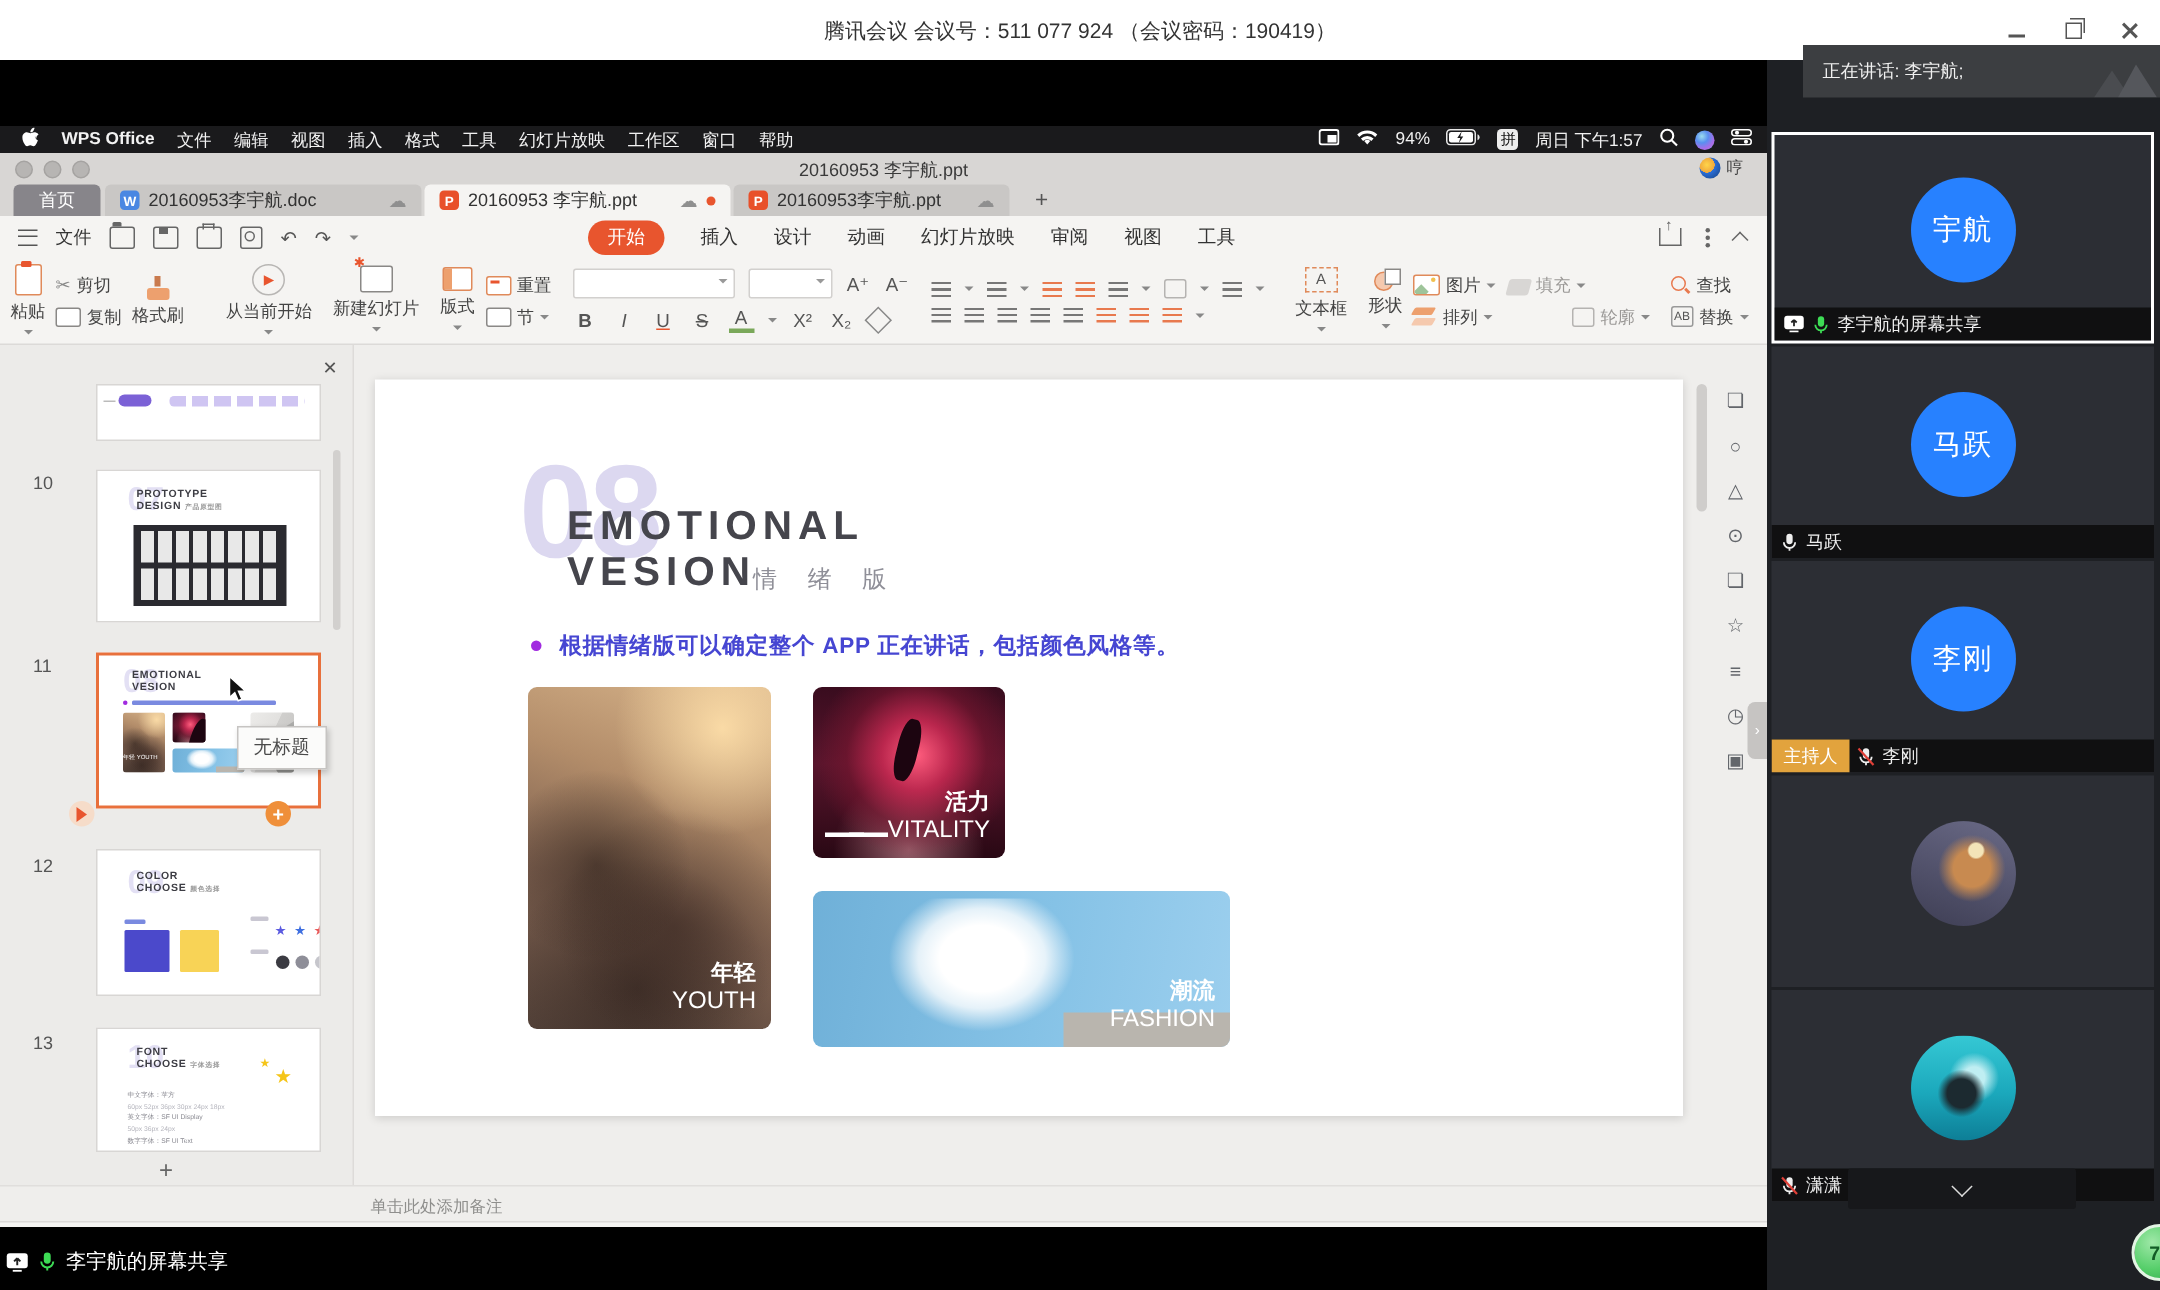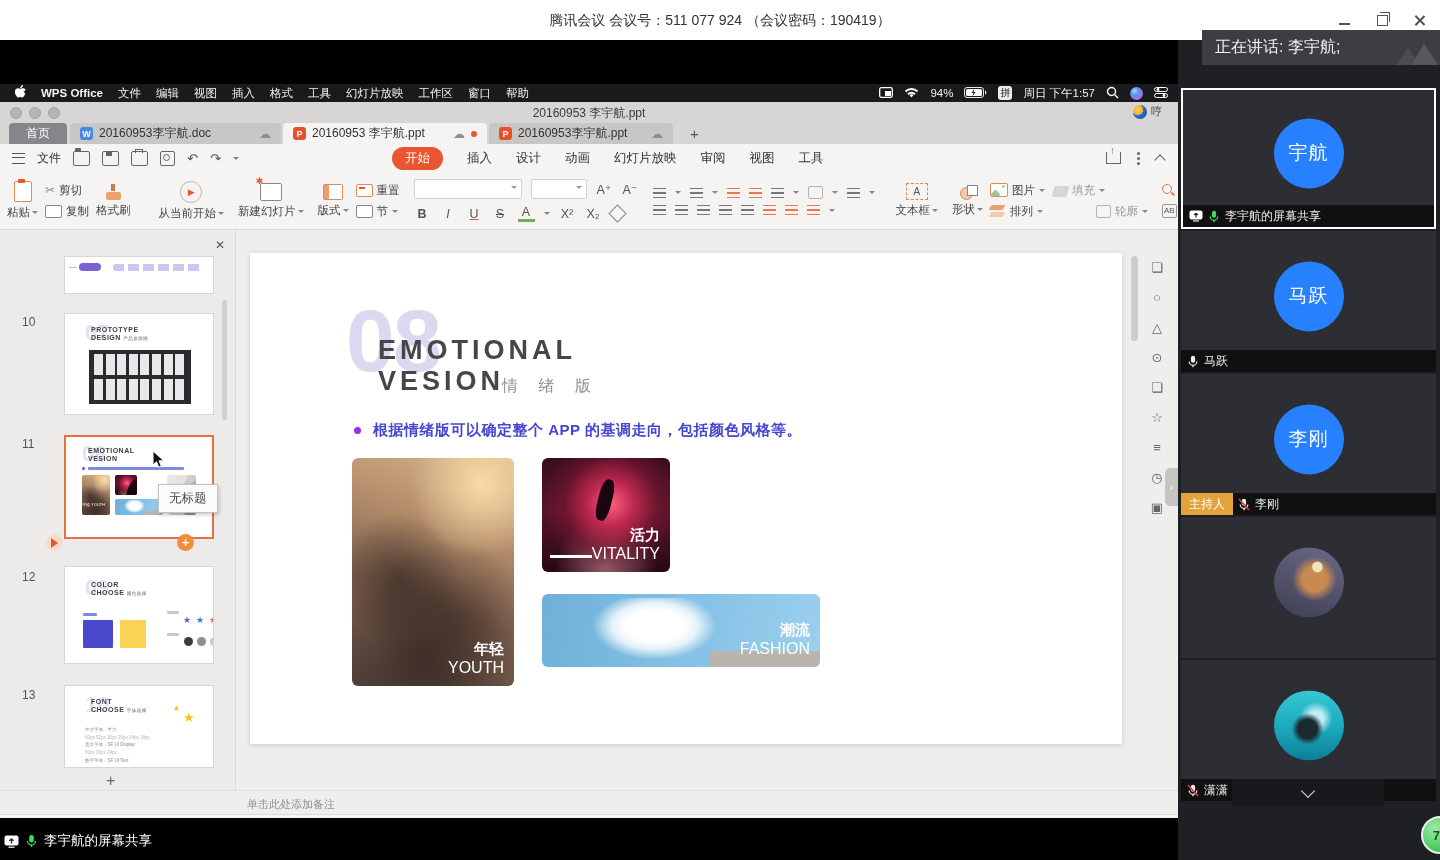--- a/index.html
+++ b/index.html
@@ -73,21 +73,21 @@
   .share-up{width:13px;height:11px;border:1.3px solid #666;border-top:none;position:relative;}
   .share-up::before{content:"↑";position:absolute;left:3px;top:-7px;font-size:10px;color:#666;}
   .vdots{width:3px;height:3px;background:#666;border-radius:50%;box-shadow:0 5px #666,0 -5px #666;}
   .chev-up{width:7px;height:7px;border-left:1.5px solid #666;border-top:1.5px solid #666;transform:rotate(45deg);margin-top:3px;}
 
   
   .ribbon{position:absolute;left:0;top:132px;width:1178px;height:58px;background:#f5f4f2;border-bottom:1px solid #dcdad8;box-sizing:border-box;display:flex;align-items:center;}
   .rg{display:flex;align-items:center;height:52px;}
   .rsep{width:1px;height:44px;background:#e2e0de;margin:0 7px;}
   .bigbtn{display:flex;flex-direction:column;align-items:center;justify-content:center;gap:3px;padding:0 7px;height:50px;}
-  .blabel{font-size:11.5px;color:#444;display:flex;align-items:center;gap:2px;white-space:nowrap;}
+  .blabel{font-size:11.5px;color:#444;display:flex;align-items:center;gap:2px;white-space:nowrap;flex-direction:column;}
   .stack2{display:flex;flex-direction:column;justify-content:center;gap:6px;height:50px;}
   .smbtn{display:flex;align-items:center;gap:4px;font-size:11.5px;color:#444;white-space:nowrap;}
   .ic-clip{width:16px;height:19px;border:1.5px solid #e08a5a;border-radius:2px;background:#fff;position:relative;}
   .ic-clip::before{content:"";position:absolute;left:3px;top:-3px;width:7px;height:4px;background:#e8552e;border-radius:1px;}
   .ic-brush{width:15px;height:8px;background:#eda06e;border-radius:2px;position:relative;margin-top:8px;}
   .ic-brush::before{content:"";position:absolute;left:5px;top:-8px;width:4px;height:7px;background:#c97a4e;}
   .ic-play-cur{width:20px;height:20px;border:1.5px solid #b8b6b4;border-radius:50%;display:flex;align-items:center;justify-content:center;color:#e8552e;font-size:9px;}
   .ic-newslide{width:20px;height:16px;border:1.5px solid #8a8886;border-radius:2px;position:relative;background:#fff;}
   .ic-newslide::before{content:"✱";position:absolute;left:-5px;top:-8px;color:#e8552e;font-size:9px;}
   .ic-layout{width:18px;height:14px;border:1.5px solid #e08a5a;border-radius:2px;background:linear-gradient(90deg,#eda06e 5px,#fff 5px);}
@@ -227,21 +227,21 @@
   .knob{position:absolute;left:45%;top:-4px;width:11px;height:11px;border-radius:50%;background:#fff;border:1px solid #aaa8a6;}
   .fitbox{width:11px;height:11px;border:1.3px dashed #555;}
 
   
   .blackbar{position:absolute;left:0;top:778px;width:1178px;height:42px;background:#000;}
   .bb-inner{position:absolute;left:4px;top:14px;display:flex;align-items:center;gap:6px;color:#fff;font-size:13.5px;}
 
   
   .mpanel{position:absolute;left:1178px;top:40px;width:262px;height:820px;background:#1e2024;}
   .toast{position:absolute;left:1202px;top:30px;width:238px;height:35px;background:#3c3e41;display:flex;align-items:center;z-index:40;overflow:hidden;}
-  .toast-txt{margin-left:13px;font-size:16px;color:#f0f0f0;}
+  .toast-txt{margin-left:13px;font-size:12px;color:#f0f0f0;}
   .tile{position:absolute;left:1181px;width:255px;height:141px;background:#2c2e34;overflow:hidden;}
   .tile.sel{border:2px solid #fff;box-sizing:border-box;}
   .tavatar{position:absolute;left:50%;top:50%;transform:translate(-50%,-58%);width:70px;height:70px;border-radius:50%;background:#2781ff;color:#fff;font-size:19px;display:flex;align-items:center;justify-content:center;letter-spacing:1px;}
   .tavatar.img1{background:radial-gradient(circle at 62% 28%,#f3e4b8 0 7%,rgba(243,228,184,0) 9%),radial-gradient(circle at 58% 45%,#c88a50 0 22%,rgba(200,138,80,0) 40%),linear-gradient(200deg,#6a6a86 0%,#565670 45%,#3e3e54 100%);}
   .tavatar.img2{background:radial-gradient(circle at 48% 55%,#1c2a30 0 18%,rgba(28,42,48,0) 30%),radial-gradient(circle at 60% 40%,#bfeef2 0 12%,rgba(191,238,242,0) 28%),linear-gradient(180deg,#35c8d4 0%,#1ba8bc 55%,#0d7e96 100%);}
   .tlabel{position:absolute;left:0;bottom:0;width:100%;height:22px;background:rgba(10,10,10,.82);display:flex;align-items:center;gap:5px;padding-left:6px;box-sizing:border-box;color:#eee;font-size:12px;}
   .hostbadge{height:22px;background:#e2a33d;color:#fff;display:flex;align-items:center;padding:0 8px;font-size:12px;margin-left:-6px;}
   .mchev{position:absolute;left:1232px;top:779px;width:152px;height:27px;background:#17181b;border-radius:2px;display:flex;align-items:center;justify-content:center;z-index:20;}
   .mchev::before{content:"";width:9px;height:9px;border-left:1.8px solid #ddd;border-bottom:1.8px solid #ddd;transform:rotate(-45deg);margin-top:-4px;}
   .fps{position:absolute;left:1421px;top:816px;width:38px;height:38px;border-radius:50%;background:radial-gradient(circle at 35% 30%,#9fe8a8 0%,#57cf6b 55%,#2ea84a 100%);border:2px solid #e3f4e4;box-sizing:border-box;display:flex;align-items:center;justify-content:center;font-size:13px;font-weight:bold;color:#135c26;z-index:50;}
@@ -652,21 +652,21 @@
       </div>
 
       <div class="canvas">
         <div class="bignum">08</div>
         <div class="stitle">
           <span>EMOTIONAL</span><br><span>VESION</span>
         </div>
         <div class="ssub">情 绪 版</div>
         <div class="bullet">
           <span class="bdot"></span>
-          <span class="btext">根据情绪版可以确定整个 APP 的基调走向，包括颜色风格等。</span>
+          <span class="btext">根据情绪版可以确定整个 APP 正在讲话，包括颜色风格等。</span>
         </div>
 
         <div class="photo ph-youth" style="left:102px;top:205px;width:162px;height:228px;">
           <div class="plabel">
               <span class="zh">年轻</span>
               <span class="en">YOUTH</span>
             </div>
         </div>
         <div class="photo ph-vitality" style="left:292px;top:205px;width:128px;height:114px;">
           <span class="vit-dash"></span>
@@ -674,21 +674,21 @@
               <span class="zh">活力</span>
               <span class="en">VITALITY</span>
             </div>
         </div>
         <div class="photo ph-mystical" style="left:444px;top:205px;width:126px;height:112px;">
           <div class="plabel">
               <span class="zh">神秘</span>
               <span class="en">MYSTICAL</span>
             </div>
         </div>
-        <div class="photo ph-fashion" style="left:292px;top:341px;width:278px;height:73px;">
+        <div class="photo ph-fashion" style="left:292px;top:341px;width:278px;height:104px;">
           <div class="plabel">
               <span class="zh">潮流</span>
               <span class="en">FASHION</span>
             </div>
         </div>
       </div>
 
       <div class="vscroll"></div>
 
       <div class="rtools">

